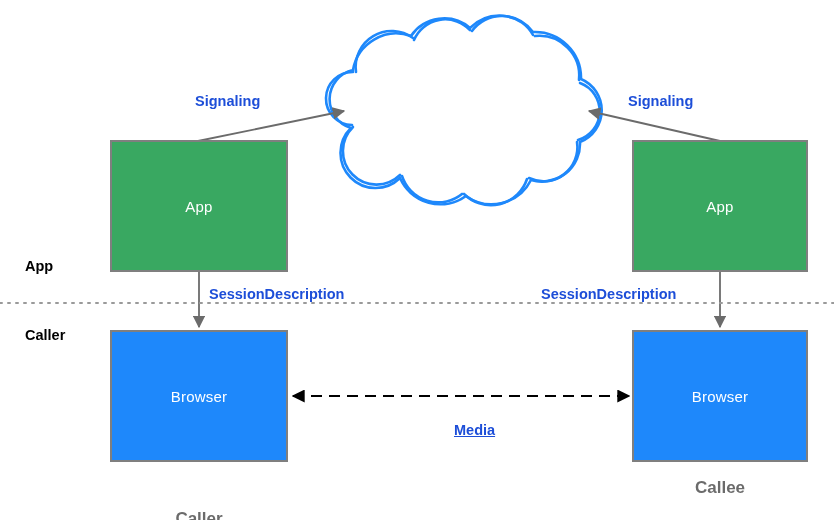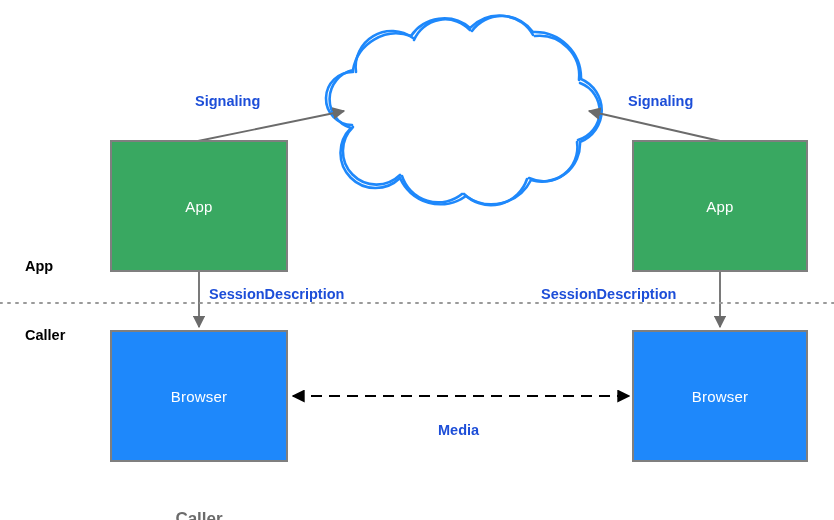--- a/index.html
+++ b/index.html
@@ -72,21 +72,21 @@
     color: #6b6b6b;
     white-space: nowrap;
     text-align: center;
     line-height: 1;
   }
 
   .lbl-signaling-left   { left: 195px; top: 94px; }
   .lbl-signaling-right  { left: 628px; top: 94px; }
   .lbl-sessdesc-left    { left: 209px; top: 287px; }
   .lbl-sessdesc-right   { left: 541px; top: 287px; }
-  .lbl-media            { left: 438px; top: 423px; }
+  .lbl-media            { left: 454px; top: 423px; text-decoration: underline; }
   .lbl-tier-app         { left: 25px;  top: 259px; }
   .lbl-tier-webrtc      { left: 25px;  top: 328px; }
   .lbl-actor-caller     { left: 110px; top: 479px; width: 178px; margin-top: 31px; }
   .lbl-actor-callee     { left: 632px; top: 479px; width: 176px; }
 </style>
 </head>
 <body>
 
 <div id="canvas">
 
@@ -159,14 +159,15 @@
   <div class="edge-label lbl-signaling-left">Signaling</div>
   <div class="edge-label lbl-signaling-right">Signaling</div>
   <div class="edge-label lbl-sessdesc-left">SessionDescription</div>
   <div class="edge-label lbl-sessdesc-right">SessionDescription</div>
   <div class="edge-label lbl-media">Media</div>
 
   <div class="tier-label lbl-tier-app">App</div>
   <div class="tier-label lbl-tier-webrtc">Caller</div>
 
   <div class="actor-label lbl-actor-caller">Caller</div>
+  <div class="actor-label lbl-actor-callee">Callee</div>
 
 </div>
 
 </body></html>

